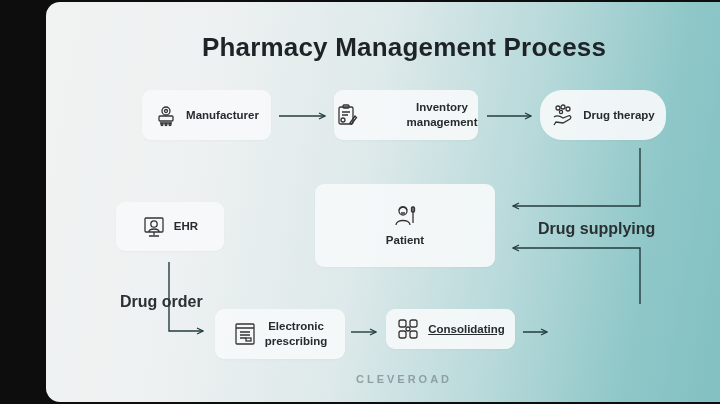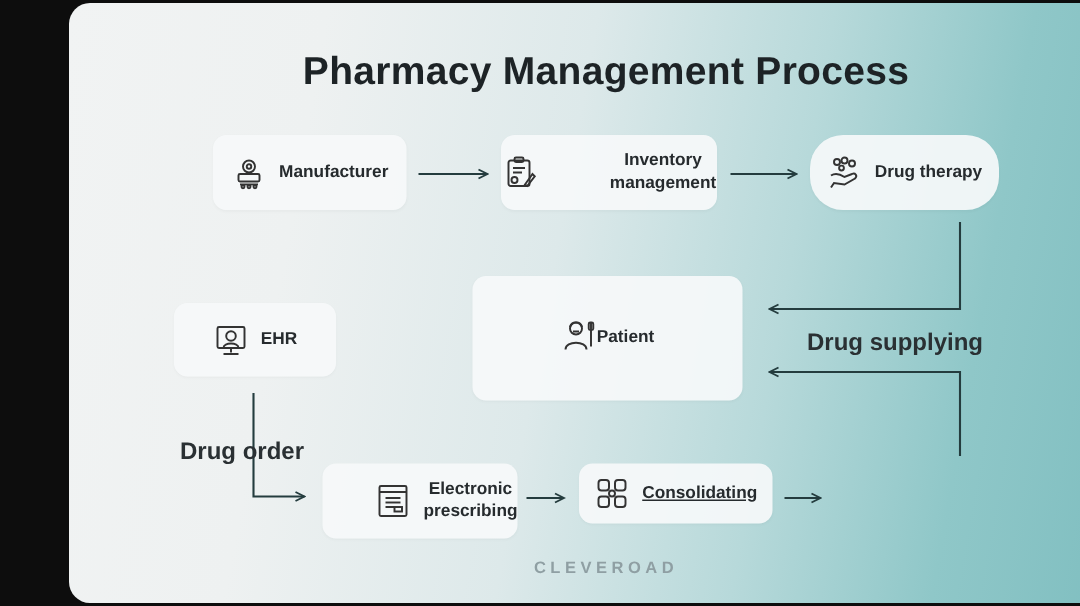--- a/index.html
+++ b/index.html
@@ -18,21 +18,21 @@
     font-size: 26px; font-weight: bold; color: #1d2326; letter-spacing: 0.2px;
   }
   .node {
     position: absolute; background: rgba(246, 249, 250, 0.92);
     border-radius: 9px; display: flex; align-items: center; justify-content: center;
     box-sizing: border-box; color: #262b2e; font-weight: bold; font-size: 11.5px;
     box-shadow: 0 1px 2px rgba(0,0,0,0.03);
   }
   .node .lbl { line-height: 15px; text-align: center; }
   .node .icon { width: 24px; height: 24px; margin-right: 8px; flex: none; }
-  .node.col { flex-direction: row; }
+  .node.col { flex-direction: column; }
   .node.col .icon { margin: 0 0 6px 0; }
   .edge-label {
     position: absolute; font-size: 16px; font-weight: bold; color: #2a3033;
   }
   .brand {
     position: absolute; left: 0; right: 0; top: 371px; text-align: center;
     font-size: 11px; font-weight: bold; letter-spacing: 3px; color: #8f9fa3;
   }
   svg.wires { position: absolute; left: 0; top: 0; }
 </style>
@@ -123,21 +123,21 @@
         <rect x="3" y="3" width="18" height="14" rx="1"></rect>
         <circle cx="12" cy="9" r="3.2"></circle>
         <path d="M7 17 C7 13 17 13 17 17"></path>
         <line x1="12" y1="17" x2="12" y2="20"></line>
           <line x1="7" y1="21" x2="17" y2="21"></line>
       </g>
     </svg>
     <span class="lbl">EHR</span>
   </div>
 
-  <div class="node" style="left:169px; top:307px; width:130px; height:50px;justify-content:flex-end;">
+  <div class="node" style="left:169px; top:307px; width:130px; height:50px;">
     <svg class="icon" viewBox="0 0 24 24">
       <g fill="none" stroke="#333" stroke-width="1.3">
         <rect x="3" y="2" width="18" height="20" rx="1"></rect>
         <line x1="3" y1="6" x2="21" y2="6"></line>
         <line x1="7" y1="10" x2="17" y2="10"></line>
           <line x1="7" y1="13" x2="17" y2="13"></line>
           <line x1="7" y1="16" x2="13" y2="16"></line>
         <rect x="13" y="16" width="5" height="3"></rect>
       </g>
     </svg>

